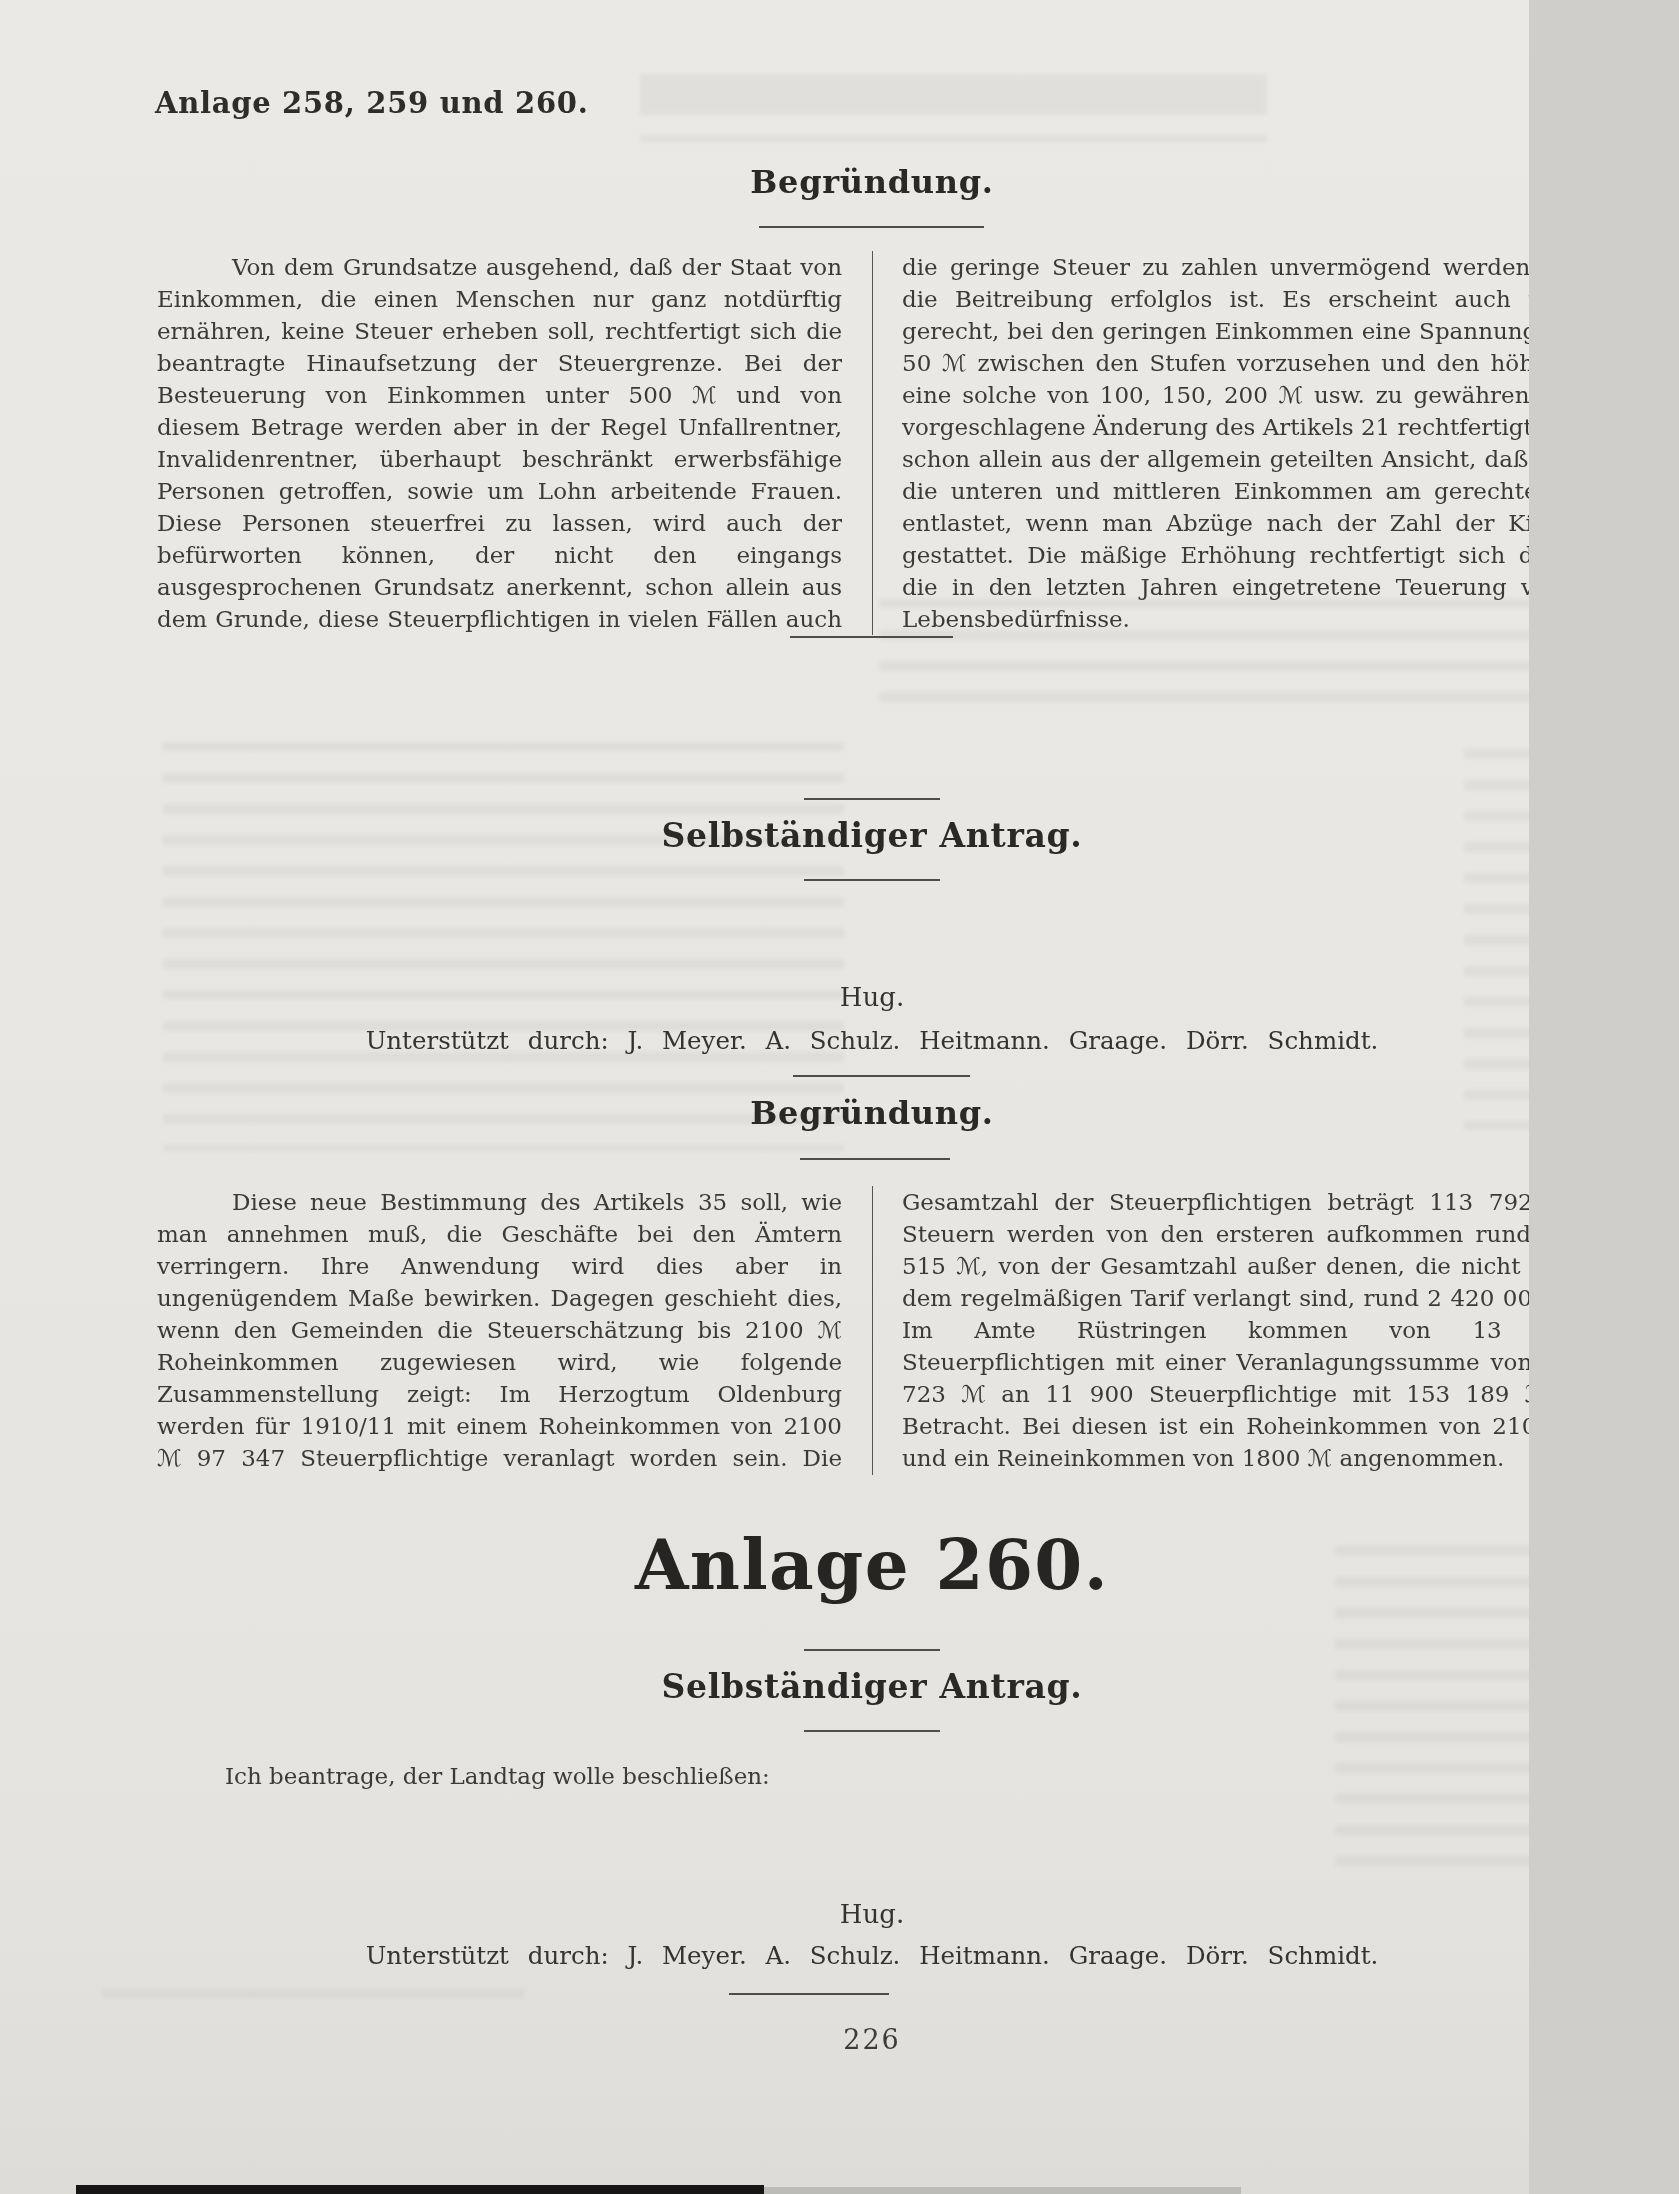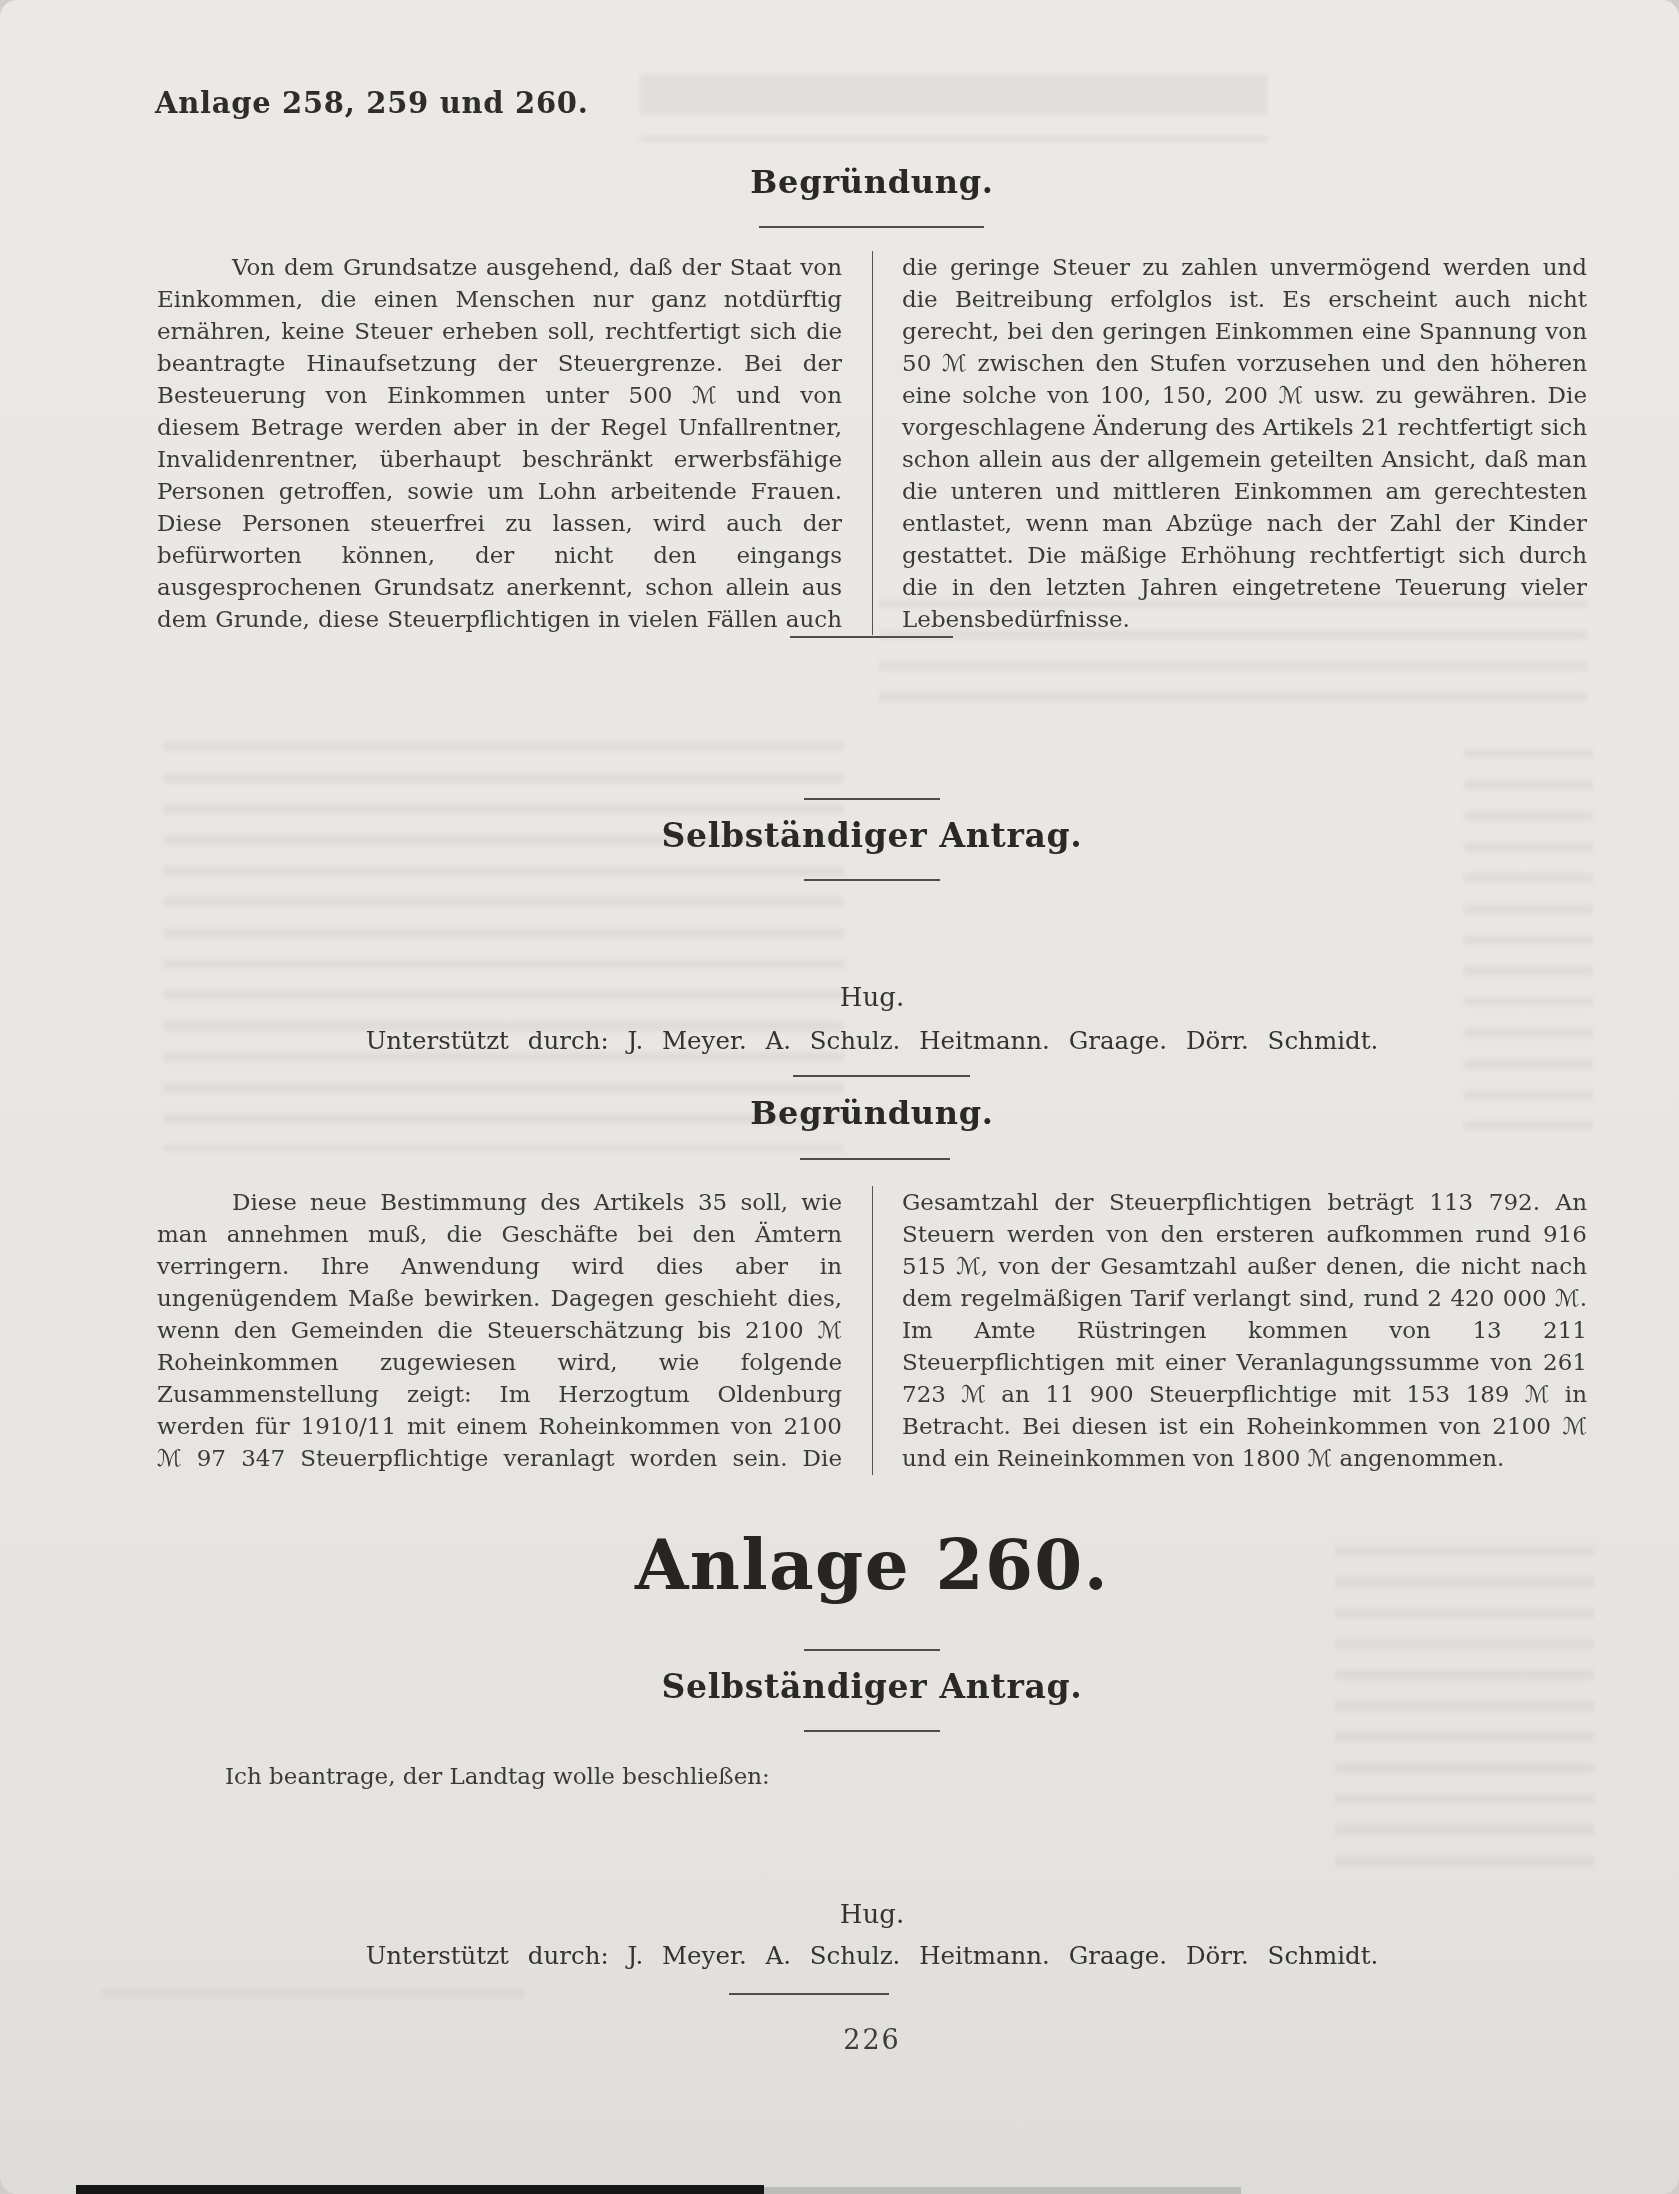--- a/index.html
+++ b/index.html
@@ -2,24 +2,23 @@
 <html lang="de" style="font-size:11px"><head>
 <meta charset="utf-8">
 <style>
   html,body{margin:0;padding:0;}
   body{
     width:1679px;height:2194px;
     background:#cfcecb;
     font-family:"DejaVu Serif","DejaVu Sans",serif;
   }
   .sheet{
-    position:relative;width:1679px;height:2194px;overflow:hidden;
+    position:relative;width:1529px;height:2194px;overflow:hidden;
     background:linear-gradient(180deg,#eae9e6 0%,#e7e6e3 55%,#e4e3e0 85%,#dddcd9 100%);
     color:#3b3a37;
-    border-radius:17px;
   }
   
   .ghost{
     position:absolute;opacity:.06;filter:blur(2px);pointer-events:none;
     background-image:repeating-linear-gradient(180deg,#4c4b48 0 9.5px,transparent 9.5px 31px);
   }
   .ghost.big{opacity:.05;background-image:repeating-linear-gradient(180deg,#3c3b38 0 41px,transparent 41px 61px);}
   
   .abs{position:absolute;}
   .page-header{

